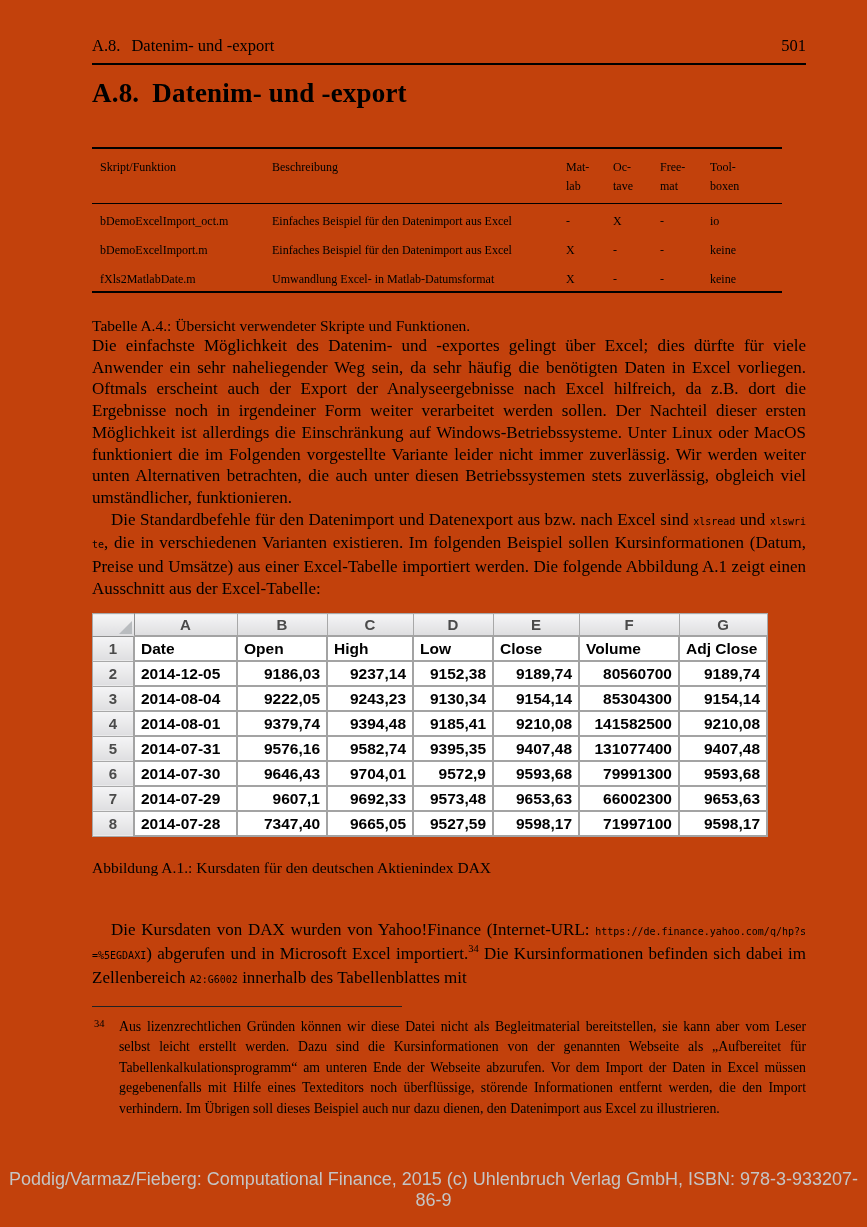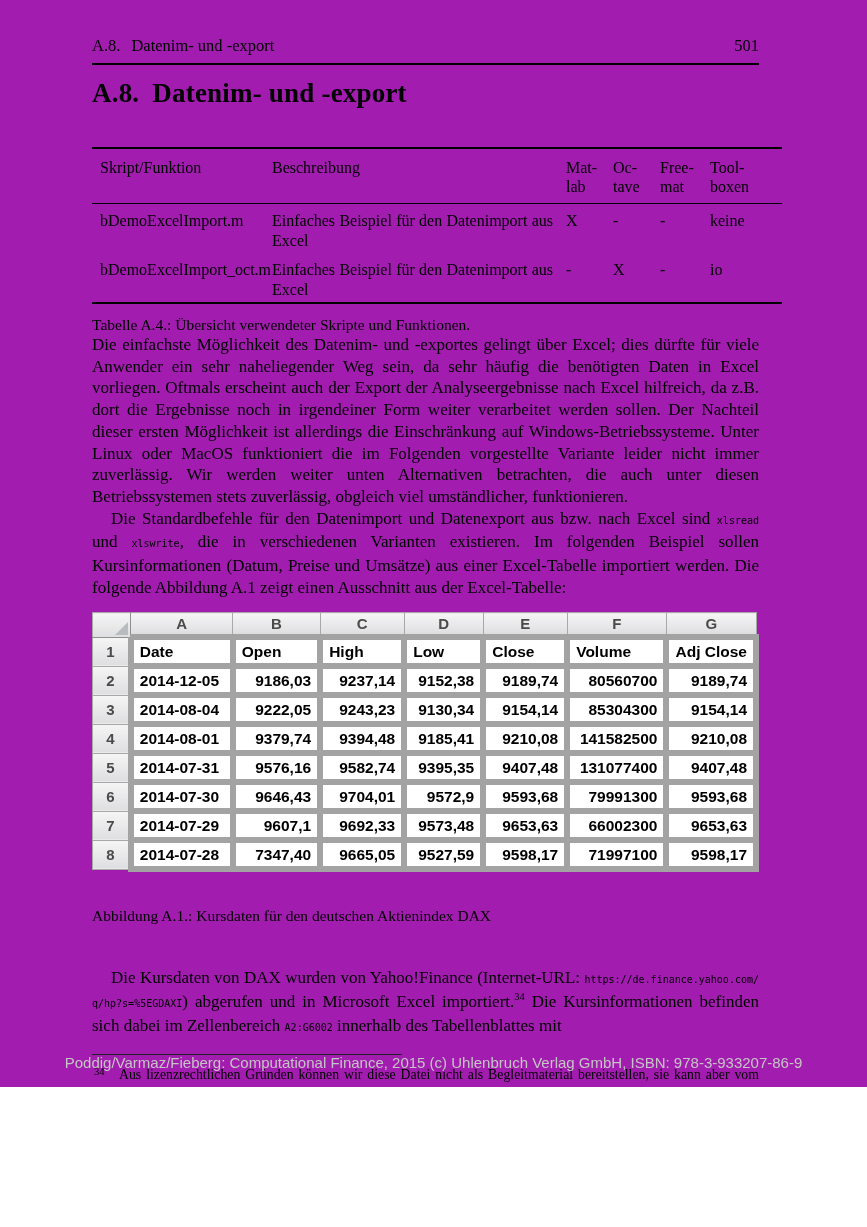--- a/index.html
+++ b/index.html
@@ -1,70 +1,70 @@
 <!DOCTYPE html>
 <html><head>
 <meta charset="utf-8">
 <style>
   html,body{margin:0;padding:0;background:#fff;}
   .page{
-    width:867px;height:1087px;box-sizing:border-box;position:relative;
-    background:#a21caf;color:#000;overflow:hidden;
-    padding:36px 108px 0 92px;
+    width:867px;height:1227px;box-sizing:border-box;position:relative;
+    background:#c2410c;color:#000;overflow:hidden;
+    padding:36px 61px 0 92px;
     font-family:"Liberation Serif", serif;
   }
   
   .runhead{display:flex;justify-content:space-between;align-items:baseline;
     font-size:16.5px;padding-bottom:7px;border-bottom:2px solid #000;}
   .runhead .sec-num{margin-right:11px;}
   
   .title{margin-top:13px;font-size:27px;font-weight:bold;letter-spacing:.2px;}
   .title .sec-num{margin-right:13px;}
   
   .scripts-table{margin-top:38px;width:690px;border-collapse:collapse;table-layout:fixed;
-    font-size:16px;border-top:2px solid #000;border-bottom:2px solid #000;}
+    font-size:12px;border-top:2px solid #000;border-bottom:2px solid #000;}
   .scripts-table thead th{border-bottom:1.5px solid #000;text-align:left;font-weight:normal;
     padding:9px 0 7px 0;vertical-align:top;line-height:19px;}
   .scripts-table thead th.first, .scripts-table tbody td.first{padding-left:8px;}
   .scripts-table tbody td{vertical-align:top;padding:7px 0 2px 0;line-height:20px;}
   .scripts-table td.desc{text-align:justify;padding-right:13px;}
   .hdr-line{display:block;}
-  .tbl-caption{margin-top:12px;font-size:15.5px;}
+  .tbl-caption{margin-top:24px;font-size:15.5px;}
   
   .p{font-size:17px;line-height:21.7px;text-align:justify;margin:0;}
   .p1{}
   .indent{text-indent:19px;}
   .mono{font-family:"DejaVu Sans Mono", monospace;font-size:10px;word-break:break-all;}
   .fnref{font-size:10.5px;vertical-align:super;line-height:0;}
   
   .xl{border-collapse:collapse;margin-top:14px;table-layout:fixed;
     font-family:"Liberation Sans", sans-serif;font-weight:600;font-size:15.5px;}
   .xl th.hdr{background:linear-gradient(#f5f5f6,#dedee0);color:#4a4a4a;
     border:1px solid #a8a8a8;font-weight:600;font-size:15px;text-align:center;
     height:21px;padding:0;}
   .xl th.colhdr{border-bottom:1px solid #8f8f8f;}
   .xl th.rowhdr{border-right:1px solid #8f8f8f;width:40px;}
   .xl th.corner{position:relative;border-bottom:1px solid #8f8f8f;border-right:1px solid #8f8f8f;}
   .xl .tri{position:absolute;right:2px;bottom:2px;width:0;height:0;border-style:solid;
     border-width:0 0 13px 13px;border-color:transparent transparent #b9bcbf transparent;}
-  .xl td{border:6px solid #a3a3a3;height:23px;padding:0 6px;background:#fff;
+  .xl td{border:2px solid #a3a3a3;height:23px;padding:0 6px;background:#fff;
     white-space:nowrap;overflow:hidden;}
   .xl td.txt{text-align:left;}
   .xl td.num{text-align:right;}
-  .fig-caption{margin-top:35px;font-size:15.5px;}
+  .fig-caption{margin-top:22px;font-size:15.5px;}
   .p3{margin-top:42px;}
   
   .fnblock{margin-top:15px;}
   .fnrule{width:310px;border-top:1.3px solid #222;margin:0 0 10px 0;}
   .footnote{position:relative;padding-left:27px;font-size:13.8px;line-height:20.6px;
     text-align:justify;}
   .fnmark{position:absolute;left:2px;top:-3px;font-size:10.5px;}
   
   .footer{position:absolute;left:0;right:0;bottom:16px;text-align:center;
-    font-family:"Liberation Sans", sans-serif;font-size:15px;color:#c5c5c5;}
+    font-family:"Liberation Sans", sans-serif;font-size:18px;color:#c5c5c5;}
 </style>
 </head>
 <body>
 
 <div class="page">
 
   <div class="runhead">
     <span>
       <span class="sec-num">A.8.</span><span>Datenim- und -export</span>
     </span>
@@ -101,34 +101,42 @@
           <span class="hdr-line">mat</span>
         </th>
         <th>
           <span class="hdr-line">Tool-</span>
           <span class="hdr-line">boxen</span>
         </th>
       </tr>
     </thead>
     <tbody>
       <tr>
+        <td class="first">bDemoExcelImport_oct.m</td>
+        <td class="desc">Einfaches Beispiel für den Datenimport aus Excel</td>
+        <td>-</td>
+        <td>X</td>
+        <td>-</td>
+        <td>io</td>
+      </tr>
+      <tr>
         <td class="first">bDemoExcelImport.m</td>
         <td class="desc">Einfaches Beispiel für den Datenimport aus Excel</td>
         <td>X</td>
         <td>-</td>
         <td>-</td>
         <td>keine</td>
       </tr>
       <tr>
-        <td class="first">bDemoExcelImport_oct.m</td>
-        <td class="desc">Einfaches Beispiel für den Datenimport aus Excel</td>
-        <td>-</td>
+        <td class="first">fXls2MatlabDate.m</td>
+        <td class="desc">Umwandlung Excel- in Matlab-Datumsformat</td>
         <td>X</td>
         <td>-</td>
-        <td>io</td>
+        <td>-</td>
+        <td>keine</td>
       </tr>
     </tbody>
   </table>
 
   <div class="tbl-caption">Tabelle A.4.: Übersicht verwendeter Skripte und Funktionen.</div>
 
   <p class="p p1">Die einfachste Möglichkeit des Datenim- und -exportes gelingt über Excel; dies dürfte für viele Anwender ein sehr naheliegender Weg sein, da sehr häufig die benötigten Daten in Excel vorliegen. Oftmals erscheint auch der Export der Analyseergebnisse nach Excel hilfreich, da z.B. dort die Ergebnisse noch in irgendeiner Form weiter verarbeitet werden sollen. Der Nachteil dieser ersten Möglichkeit ist allerdings die Einschränkung auf Windows-Betriebssysteme. Unter Linux oder MacOS funktioniert die im Folgenden vorgestellte Variante leider nicht immer zuverlässig. Wir werden weiter unten Alternativen betrachten, die auch unter diesen Betriebssystemen stets zuverlässig, obgleich viel umständlicher, funktionieren.</p>
 
   <p class="p indent"><span>Die Standardbefehle für den Datenimport und Datenexport aus bzw. nach Excel sind </span><span class="mono">xlsread</span><span> und </span><span class="mono">xlswrite</span><span>, die in verschiedenen Varianten existieren. Im folgenden Beispiel sollen Kursinformationen (Datum, Preise und Umsätze) aus einer Excel-Tabelle importiert werden. Die folgende Abbildung A.1 zeigt einen Ausschnitt aus der Excel-Tabelle:</span></p>
 

